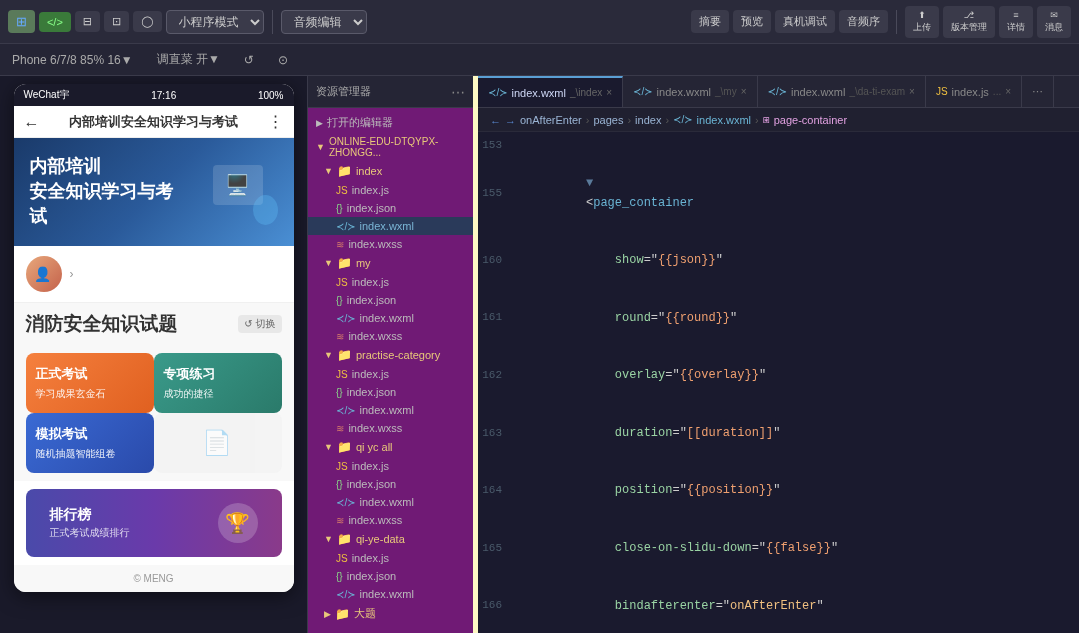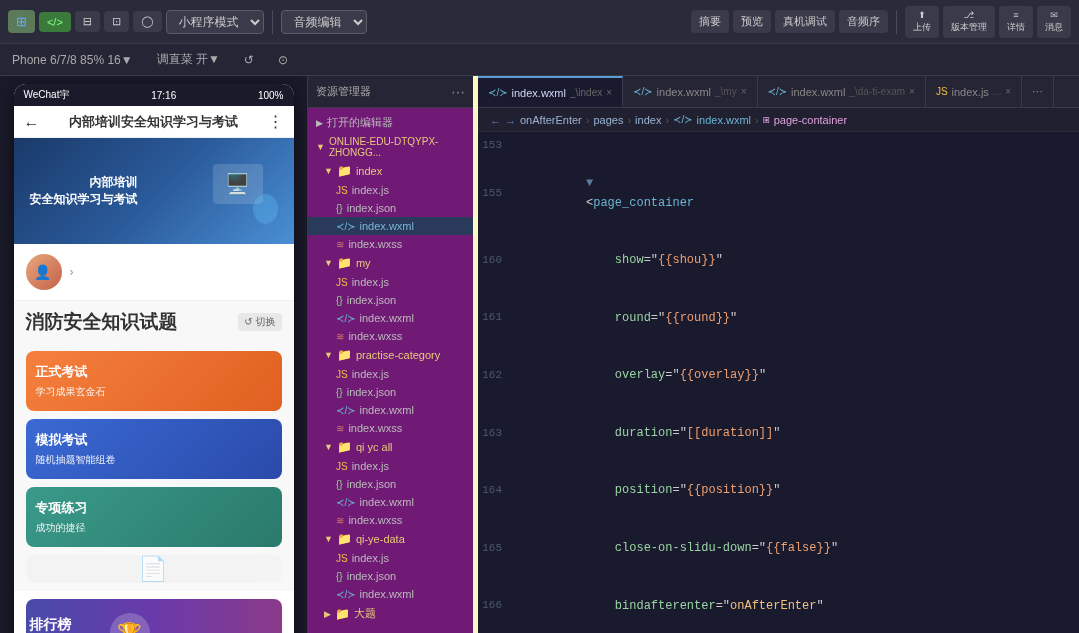--- a/index.html
+++ b/index.html
@@ -112,21 +112,21 @@
     .phone-banner {
       background: linear-gradient(135deg, #1a3a6a 0%, #2a5a9a 50%, #4a8fd4 100%);
       padding: 16px;
       min-height: 100px;
       position: relative;
       display: flex;
       align-items: center;
       gap: 10px;
     }
     .banner-text { color: #fff; }
-    .banner-title { font-size: 12px; font-weight: bold; line-height: 1.4; text-align: right; }
+    .banner-title { font-size: 18px; font-weight: bold; line-height: 1.4; }
 
     
     .user-info-bar {
       background: #fff;
       padding: 10px 12px;
       display: flex;
       align-items: center;
       gap: 8px;
       border-bottom: 1px solid #f0f0f0;
     }
@@ -146,22 +146,21 @@
       display: flex;
       align-items: center;
       justify-content: space-between;
     }
     .quiz-title { font-size: 19px; font-weight: bold; color: #333; }
     .quiz-switch { font-size: 10px; color: #666; background: #e8e8e8; padding: 2px 6px; border-radius: 4px; }
 
     
     .action-grid {
       display: grid;
-      grid-template-columns: 1fr;
-      gap: 8px;
+      grid-template-columns: 1fr 1fr;
       padding: 8px 12px;
       background: #f8f8f8;
     }
     .action-btn {
       border-radius: 8px;
       padding: 12px 10px;
       display: flex;
       flex-direction: column;
       align-items: flex-start;
       gap: 4px;
@@ -171,24 +170,24 @@
     }
     .action-btn.orange { background: linear-gradient(135deg, #f5803e, #e06020); }
     .action-btn.teal { background: linear-gradient(135deg, #3a9a8a, #2a7a6a); }
     .action-btn.blue { background: linear-gradient(135deg, #3a6ad4, #2a4aaa); grid-column: span 2; max-width: 120px; }
     .action-btn-title { font-size: 13px; font-weight: bold; }
     .action-btn-subtitle { font-size: 10px; opacity: 0.9; }
 
     
     .ranking-bar {
       background: linear-gradient(90deg, #4a4aaa, #6a3aaa, #8a3a8a);
-      padding: 14px 4px;
-      display: flex;
-      align-items: center;
-      justify-content: flex-start;
+      padding: 14px 24px;
+      display: flex;
+      align-items: center;
+      justify-content: space-between;
       margin: 8px 12px;
       border-radius: 8px;
       color: #fff;
     }
     .ranking-info { display: flex; flex-direction: column; gap: 2px; }
     .ranking-title { font-size: 14px; font-weight: bold; }
     .ranking-sub { font-size: 10px; opacity: 0.8; }
     .ranking-icon {
       width: 40px; height: 40px;
       background: rgba(255,255,255,0.2);
@@ -659,21 +658,21 @@
         <span class="line-num">155</span>
         <span class="line-content">
           <span class="c-fold">▼</span>
           <span class="c-punct">&lt;</span><span class="c-tag">page_container</span>
         </span>
       </div>
 
       <div class="code-line">
         <span class="line-num">160</span>
         <span class="line-content">
-          <span>    </span><span class="c-attr">show</span><span class="c-punct">="</span><span class="c-str">{{shou}}</span><span class="c-punct">"</span>
+          <span>    </span><span class="c-attr">show</span><span class="c-punct">="</span><span class="c-str">{{json}}</span><span class="c-punct">"</span>
         </span>
       </div>
 
       <div class="code-line">
         <span class="line-num">161</span>
         <span class="line-content">
           <span>    </span><span class="c-attr">round</span><span class="c-punct">="</span><span class="c-str">{{round}}</span><span class="c-punct">"</span>
         </span>
       </div>
 

